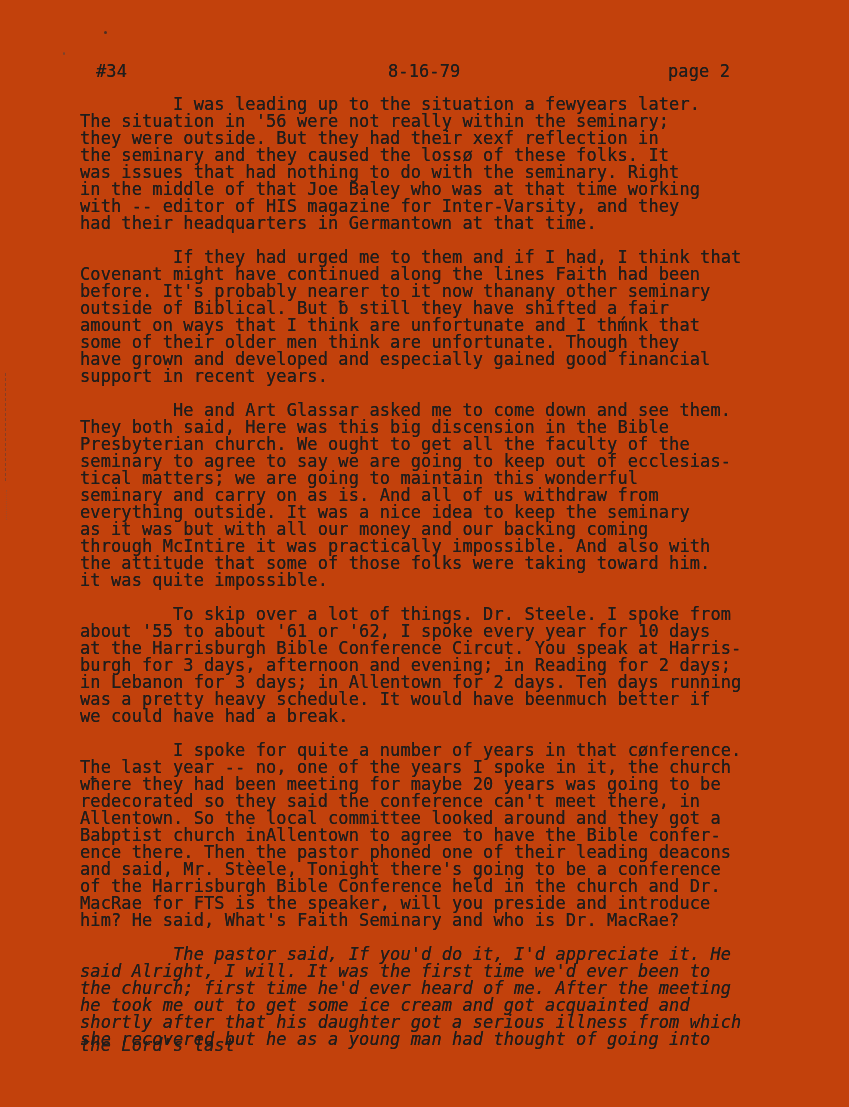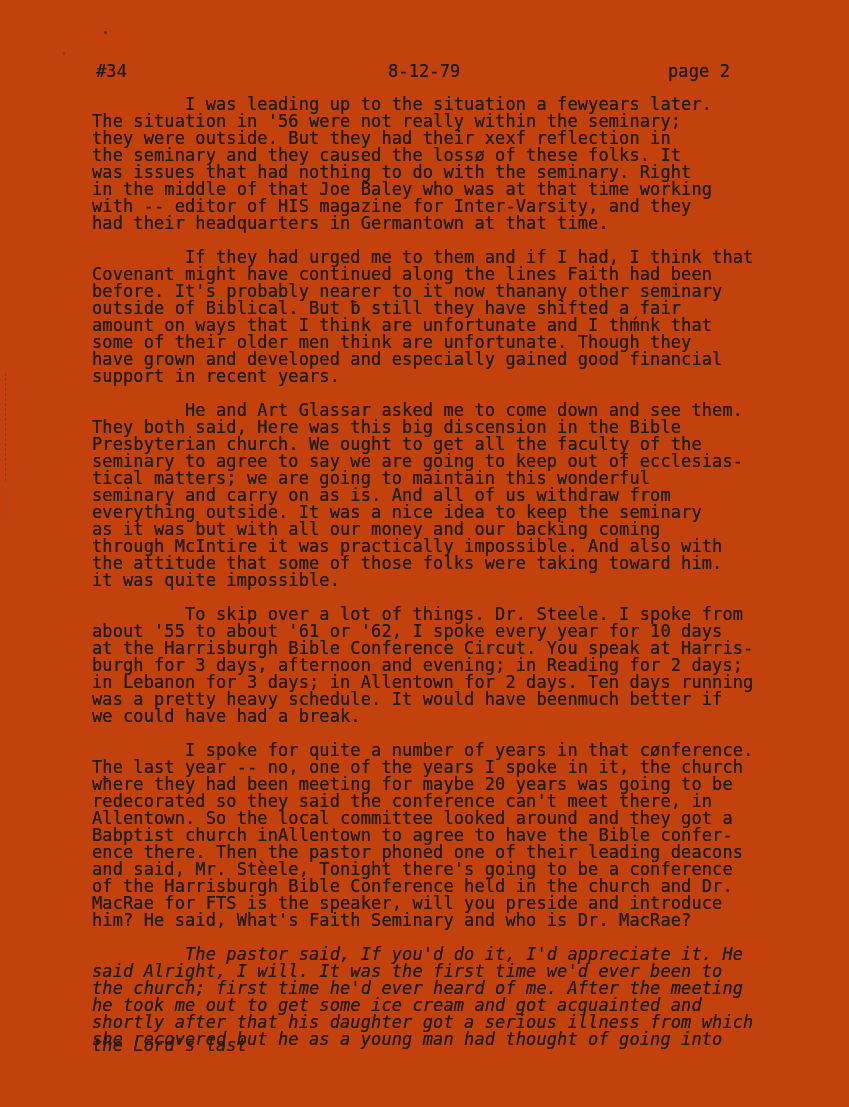--- a/index.html
+++ b/index.html
@@ -28,21 +28,21 @@
     left: 0;
     width: 100%;
     height: 18px;
   }
   .header .doc-number { position: absolute; left: 96px; top: 0; }
   .header .doc-date   { position: absolute; left: 388px; top: 0; }
   .header .doc-page   { position: absolute; left: 668px; top: 0; }
   .content {
     position: absolute;
     top: 96px;
-    left: 92px;
+    left: 80px;
     width: 690px;
   }
   .para {
     white-space: pre;
     margin: 0 0 17px 0;
   }
   .para:last-child { margin-bottom: 0; }
   .overprint-wrap {
     position: relative;
     font-style: italic;
@@ -81,21 +81,21 @@
 
 <div class="page typewriter">
 
   <div class="dot-a"></div>
   <div class="dot-b"></div>
   <div class="edge-line"></div>
   <div class="edge-line2"></div>
 
   <div class="header">
     <span class="doc-number">#34</span>
-    <span class="doc-date">8-12-79</span>
+    <span class="doc-date">8-16-79</span>
     <span class="doc-page">page 2</span>
   </div>
 
   <div class="content">
     <div class="para">         I was leading up to the situation a fewyears later.
 The situation in '56 were not really within the seminary;
 they were outside. But they had their xexf reflection in
 the seminary and they caused the lossø of these folks. It
 was issues that had nothing to do with the seminary. Right
 in the middle of that Joe Baley who was at that time working

